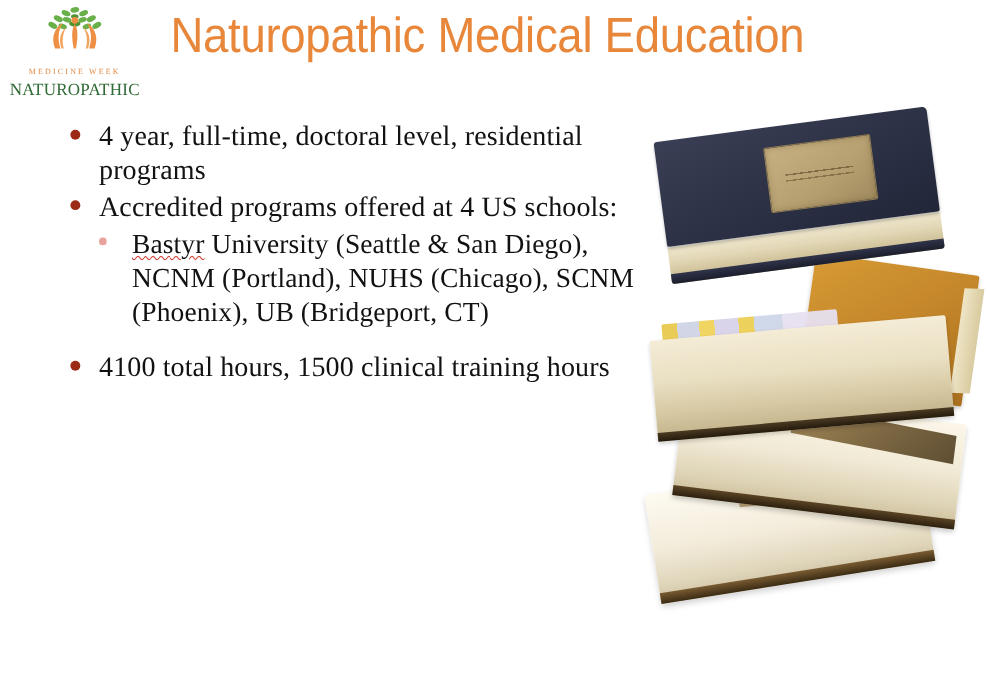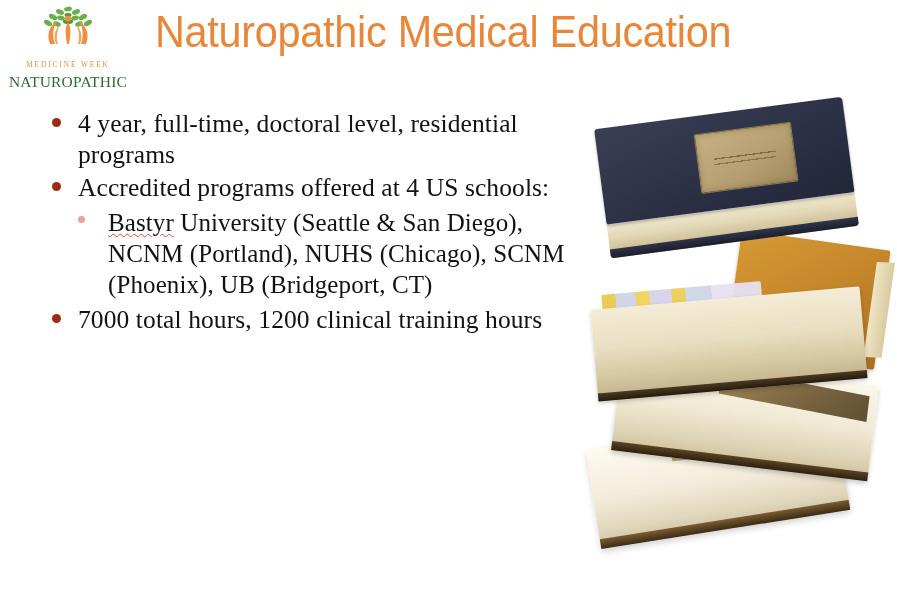--- a/index.html
+++ b/index.html
@@ -76,34 +76,34 @@
     color: #e8873a;
     letter-spacing: -0.3px;
     white-space: nowrap;
     transform: scaleX(0.92);
     transform-origin: left top;
   }
 
   
   #body {
     position: absolute;
-    left: 46px;
+    left: 58px;
     top: 108px;
     width: 545px;
   }
   .bullet-row {
     position: relative;
     display: block;
     padding-left: 32px;
     margin: 0 0 2px 0;
   }
   .bullet-row.sub {
     padding-left: 62px;
     margin-top: 4px;
-    margin-bottom: 4px;
+    margin-bottom: 18px;
   }
   .dot {
     position: absolute;
     border-radius: 50%;
     background: #9c2b16;
   }
   .bullet-row > .dot {
     left: 6px;
     top: 10px;
     width: 9px;
@@ -345,21 +345,21 @@
       <span class="btext">Accredited programs offered at 4 US schools:</span>
     </div>
 
     <div class="bullet-row sub">
       <span class="dot"></span>
       <span class="btext"><span class="misspelled">Bastyr</span><span> University (Seattle &amp; San Diego), NCNM (Portland), NUHS (Chicago), SCNM (Phoenix), UB (Bridgeport, CT)</span></span>
     </div>
 
     <div class="bullet-row">
       <span class="dot"></span>
-      <span class="btext">7000 total hours, 1200 clinical training hours</span>
+      <span class="btext">4100 total hours, 1500 clinical training hours</span>
     </div>
 
 
 
   </div>
 
   <div id="books">
     <div class="bk" id="bk6"></div>
 
     <div class="bk" id="bk5">

